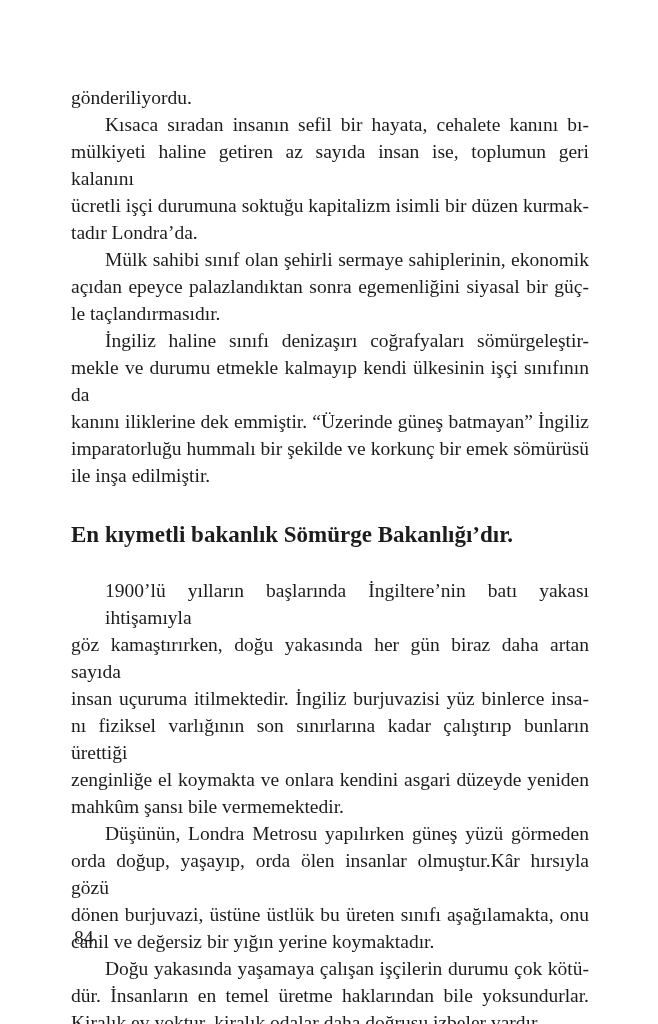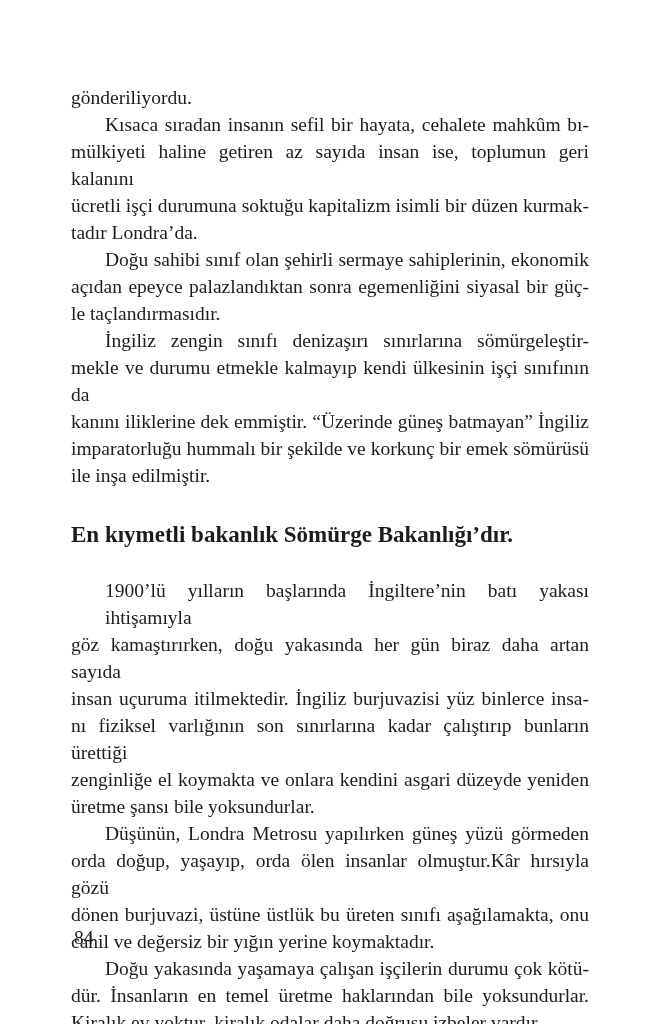--- a/index.html
+++ b/index.html
@@ -55,47 +55,47 @@
 </head>
 <body>
 
 <div class="book-page">
   <div class="text-column">
     <div>
         <div class="para">
           <div class="line">gönderiliyordu.</div>
         </div>
         <div class="para">
-          <div class="line justify indent">Kısaca sıradan insanın sefil bir hayata, cehalete mahkûm bı-</div>
+          <div class="line justify indent">Kısaca sıradan insanın sefil bir hayata, cehalete kanını bı-</div>
           <div class="line justify">mülkiyeti haline getiren az sayıda insan ise, toplumun geri kalanını</div>
           <div class="line justify">ücretli işçi durumuna soktuğu kapitalizm isimli bir düzen kurmak-</div>
           <div class="line">tadır Londra’da.</div>
         </div>
         <div class="para">
-          <div class="line justify indent">Doğu sahibi sınıf olan şehirli sermaye sahiplerinin, ekonomik</div>
+          <div class="line justify indent">Mülk sahibi sınıf olan şehirli sermaye sahiplerinin, ekonomik</div>
           <div class="line justify">açıdan epeyce palazlandıktan sonra egemenliğini siyasal bir güç-</div>
           <div class="line">le taçlandırmasıdır.</div>
         </div>
         <div class="para">
-          <div class="line justify indent">İngiliz zengin sınıfı denizaşırı sınırlarına sömürgeleştir-</div>
+          <div class="line justify indent">İngiliz haline sınıfı denizaşırı coğrafyaları sömürgeleştir-</div>
           <div class="line justify">mekle ve durumu etmekle kalmayıp kendi ülkesinin işçi sınıfının da</div>
           <div class="line justify">kanını iliklerine dek emmiştir. “Üzerinde güneş batmayan” İngiliz</div>
           <div class="line justify">imparatorluğu hummalı bir şekilde ve korkunç bir emek sömürüsü</div>
           <div class="line">ile inşa edilmiştir.</div>
         </div>
       </div>
     <div class="section-heading">En kıymetli bakanlık Sömürge Bakanlığı’dır.</div>
     <div>
         <div class="para">
           <div class="line justify indent">1900’lü yılların başlarında İngiltere’nin batı yakası ihtişamıyla</div>
           <div class="line justify">göz kamaştırırken, doğu yakasında her gün biraz daha artan sayıda</div>
           <div class="line justify">insan uçuruma itilmektedir. İngiliz burjuvazisi yüz binlerce insa-</div>
           <div class="line justify">nı fiziksel varlığının son sınırlarına kadar çalıştırıp bunların ürettiği</div>
           <div class="line justify">zenginliğe el koymakta ve onlara kendini asgari düzeyde yeniden</div>
-          <div class="line">üretme şansı bile yoksundurlar.</div>
+          <div class="line">mahkûm şansı bile vermemektedir.</div>
         </div>
         <div class="para">
           <div class="line justify indent">Düşünün, Londra Metrosu yapılırken güneş yüzü görmeden</div>
           <div class="line justify">orda doğup, yaşayıp, orda ölen insanlar olmuştur.Kâr hırsıyla gözü</div>
           <div class="line justify">dönen burjuvazi, üstüne üstlük bu üreten sınıfı aşağılamakta, onu</div>
           <div class="line">cahil ve değersiz bir yığın yerine koymaktadır.</div>
         </div>
         <div class="para">
           <div class="line justify indent">Doğu yakasında yaşamaya çalışan işçilerin durumu çok kötü-</div>
           <div class="line justify">dür. İnsanların en temel üretme haklarından bile yoksundurlar.</div>

